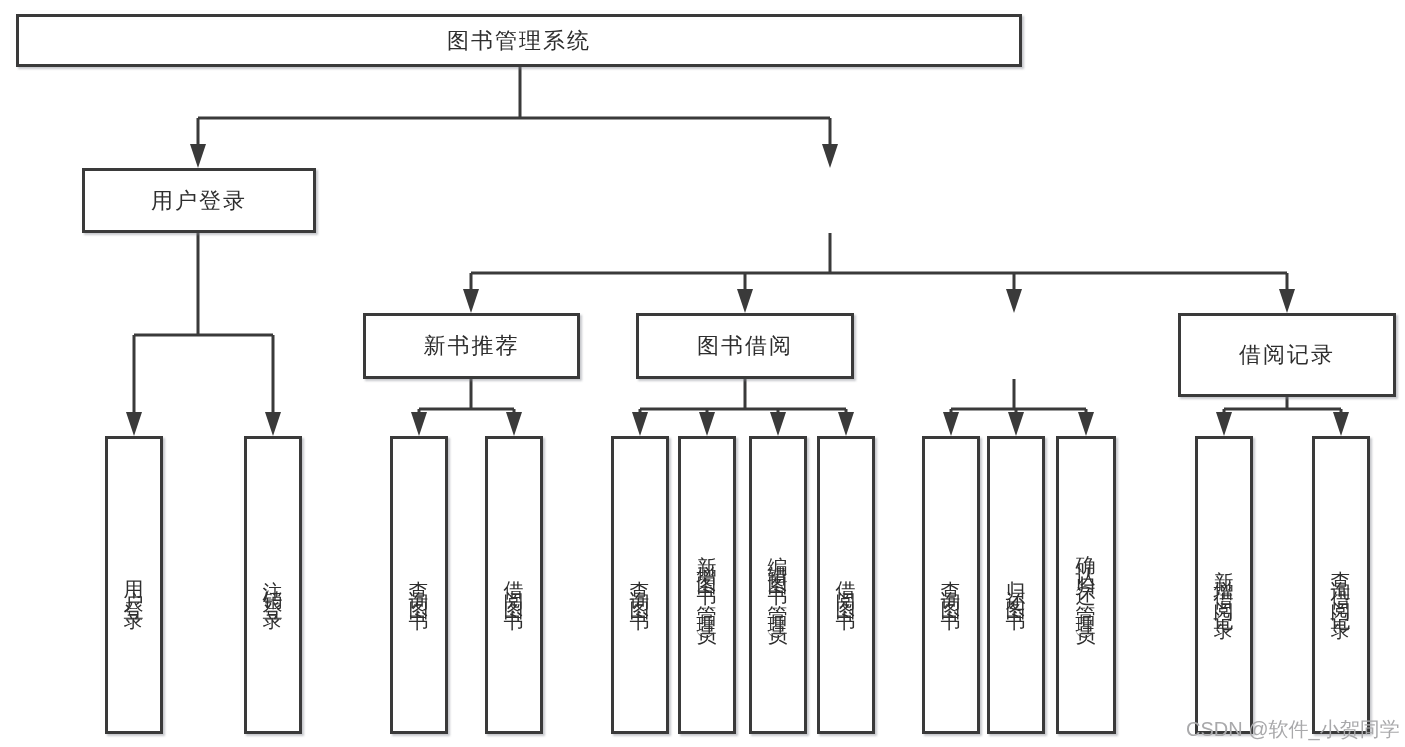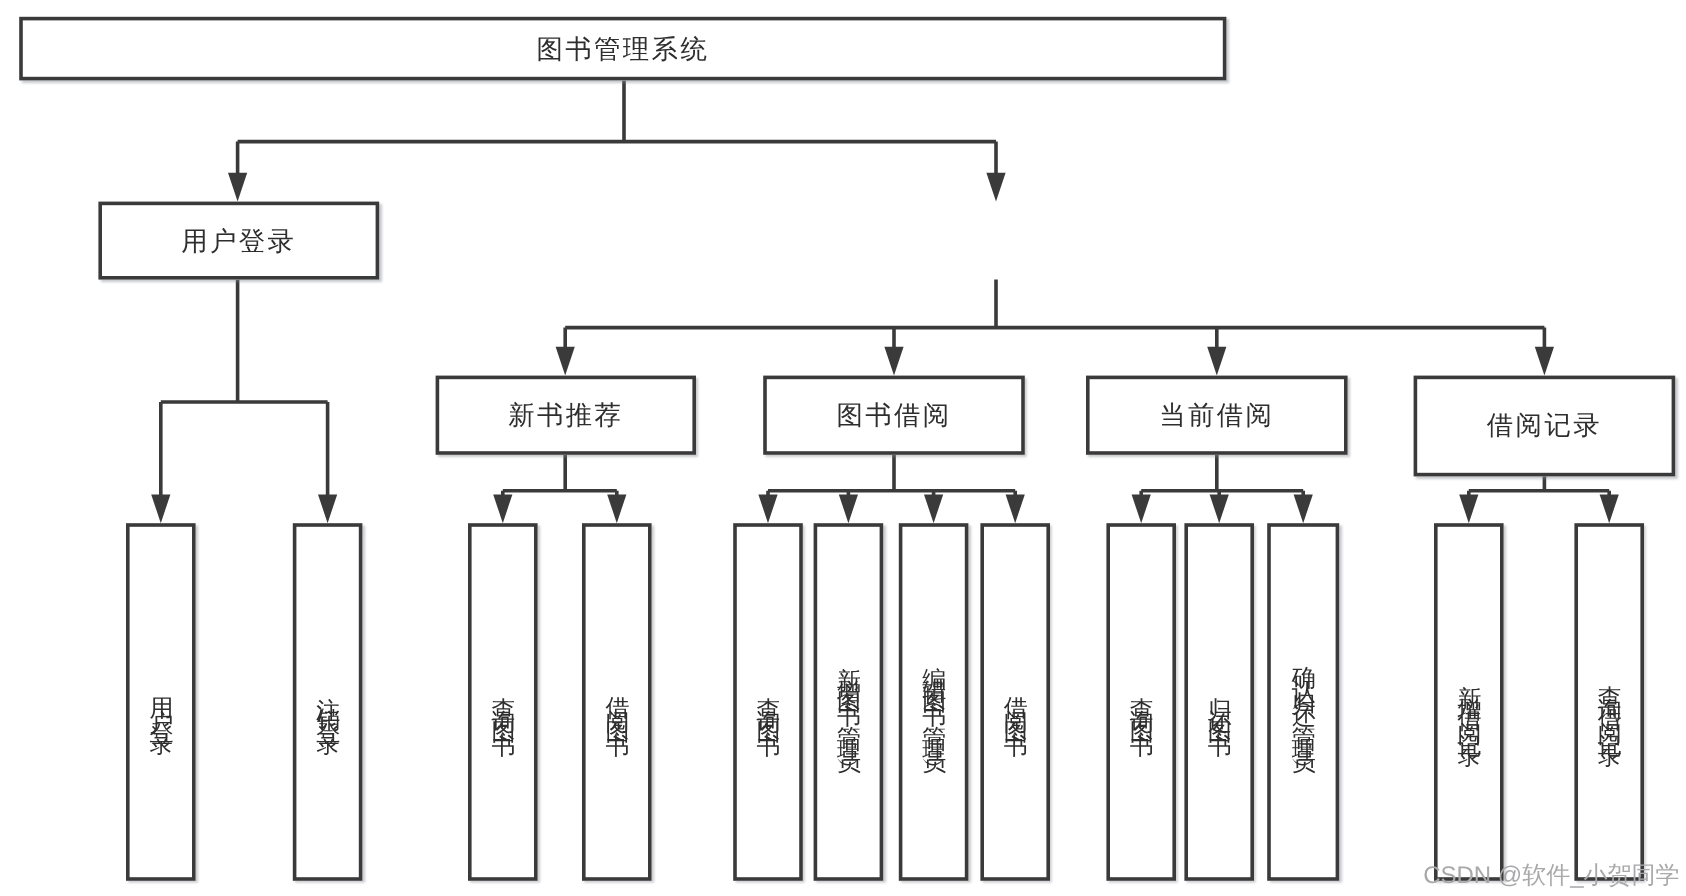--- a/index.html
+++ b/index.html
@@ -99,23 +99,20 @@
   <div class="node" style="left:82px; top:168px; width:234px; height:65px;">
     <span>用户登录</span>
   </div>
 
   <div class="node" style="left:363px; top:313px; width:217px; height:66px;">
     <span>新书推荐</span>
   </div>
   <div class="node" style="left:636px; top:313px; width:218px; height:66px;">
     <span>图书借阅</span>
   </div>
-  <div class="node" style="left:905px; top:313px; width:218px; height:66px;">
-    <span>当前借阅</span>
-  </div>
   <div class="node" style="left:1178px; top:313px; width:218px; height:84px;">
     <span>借阅记录</span>
   </div>
 
   <div class="leaf" style="left:105px;">
     <span>用户登录</span>
   </div>
   <div class="leaf" style="left:244px;">
     <span>注销登录</span>
   </div>

